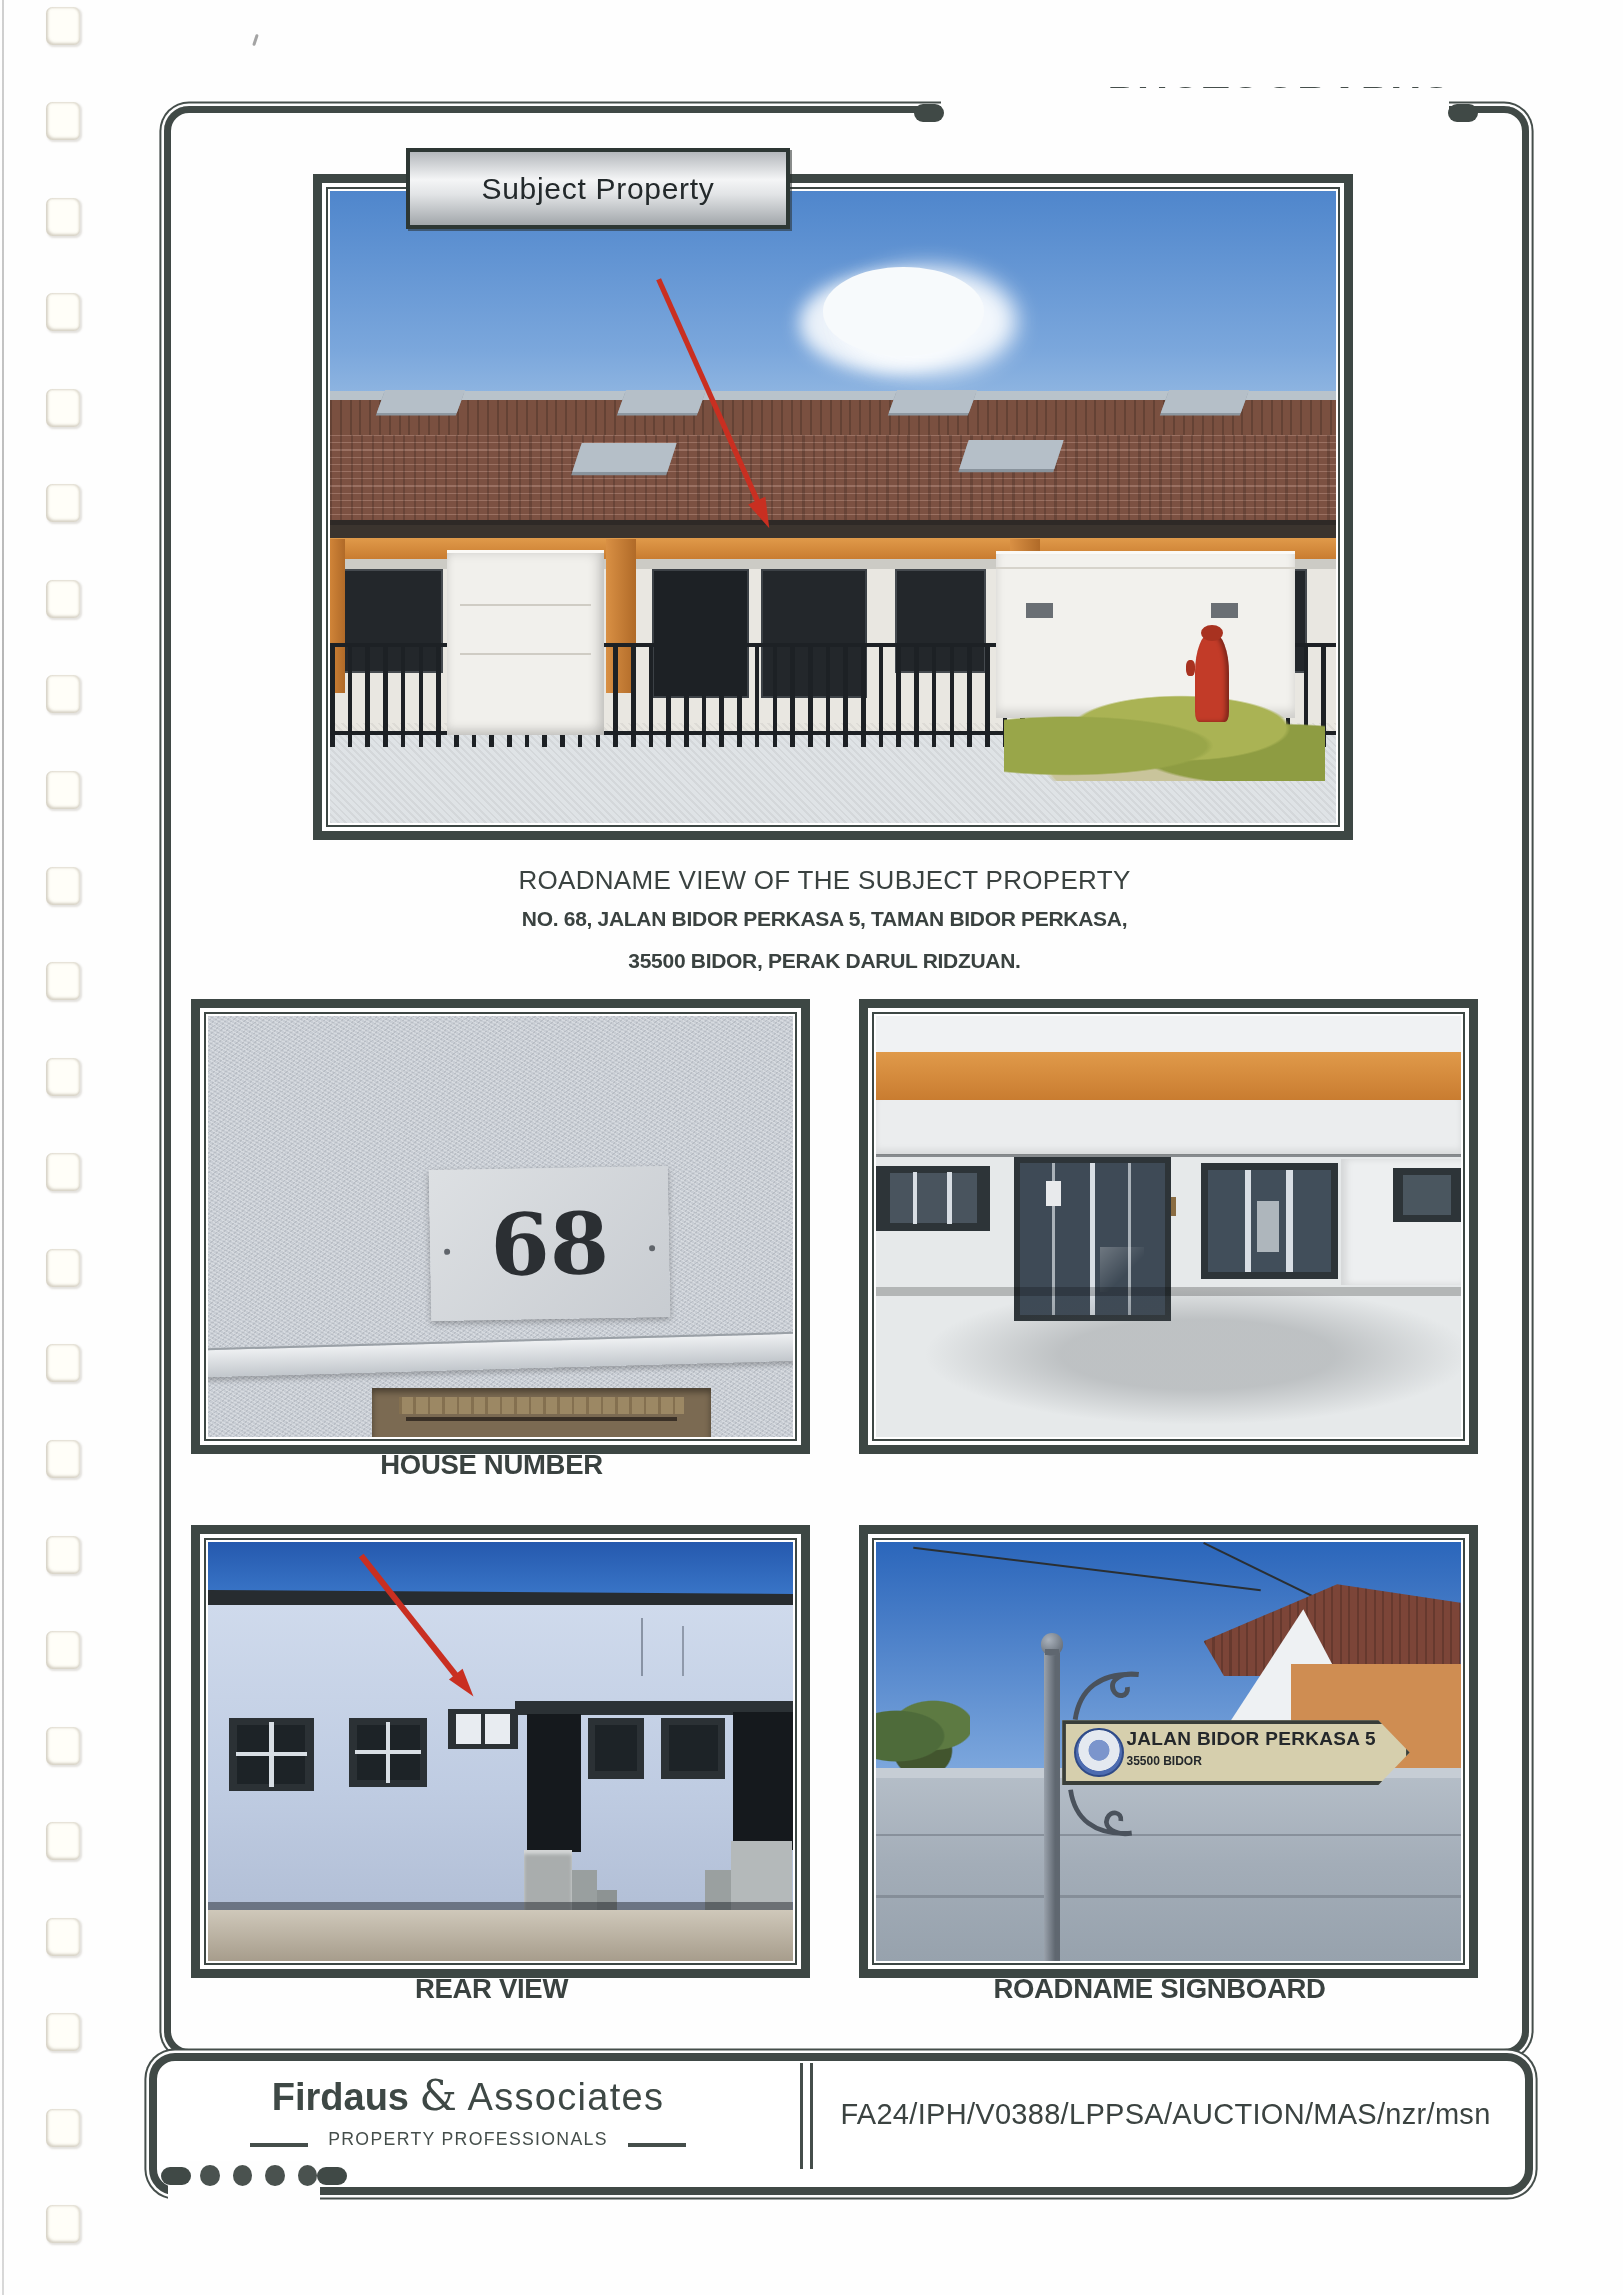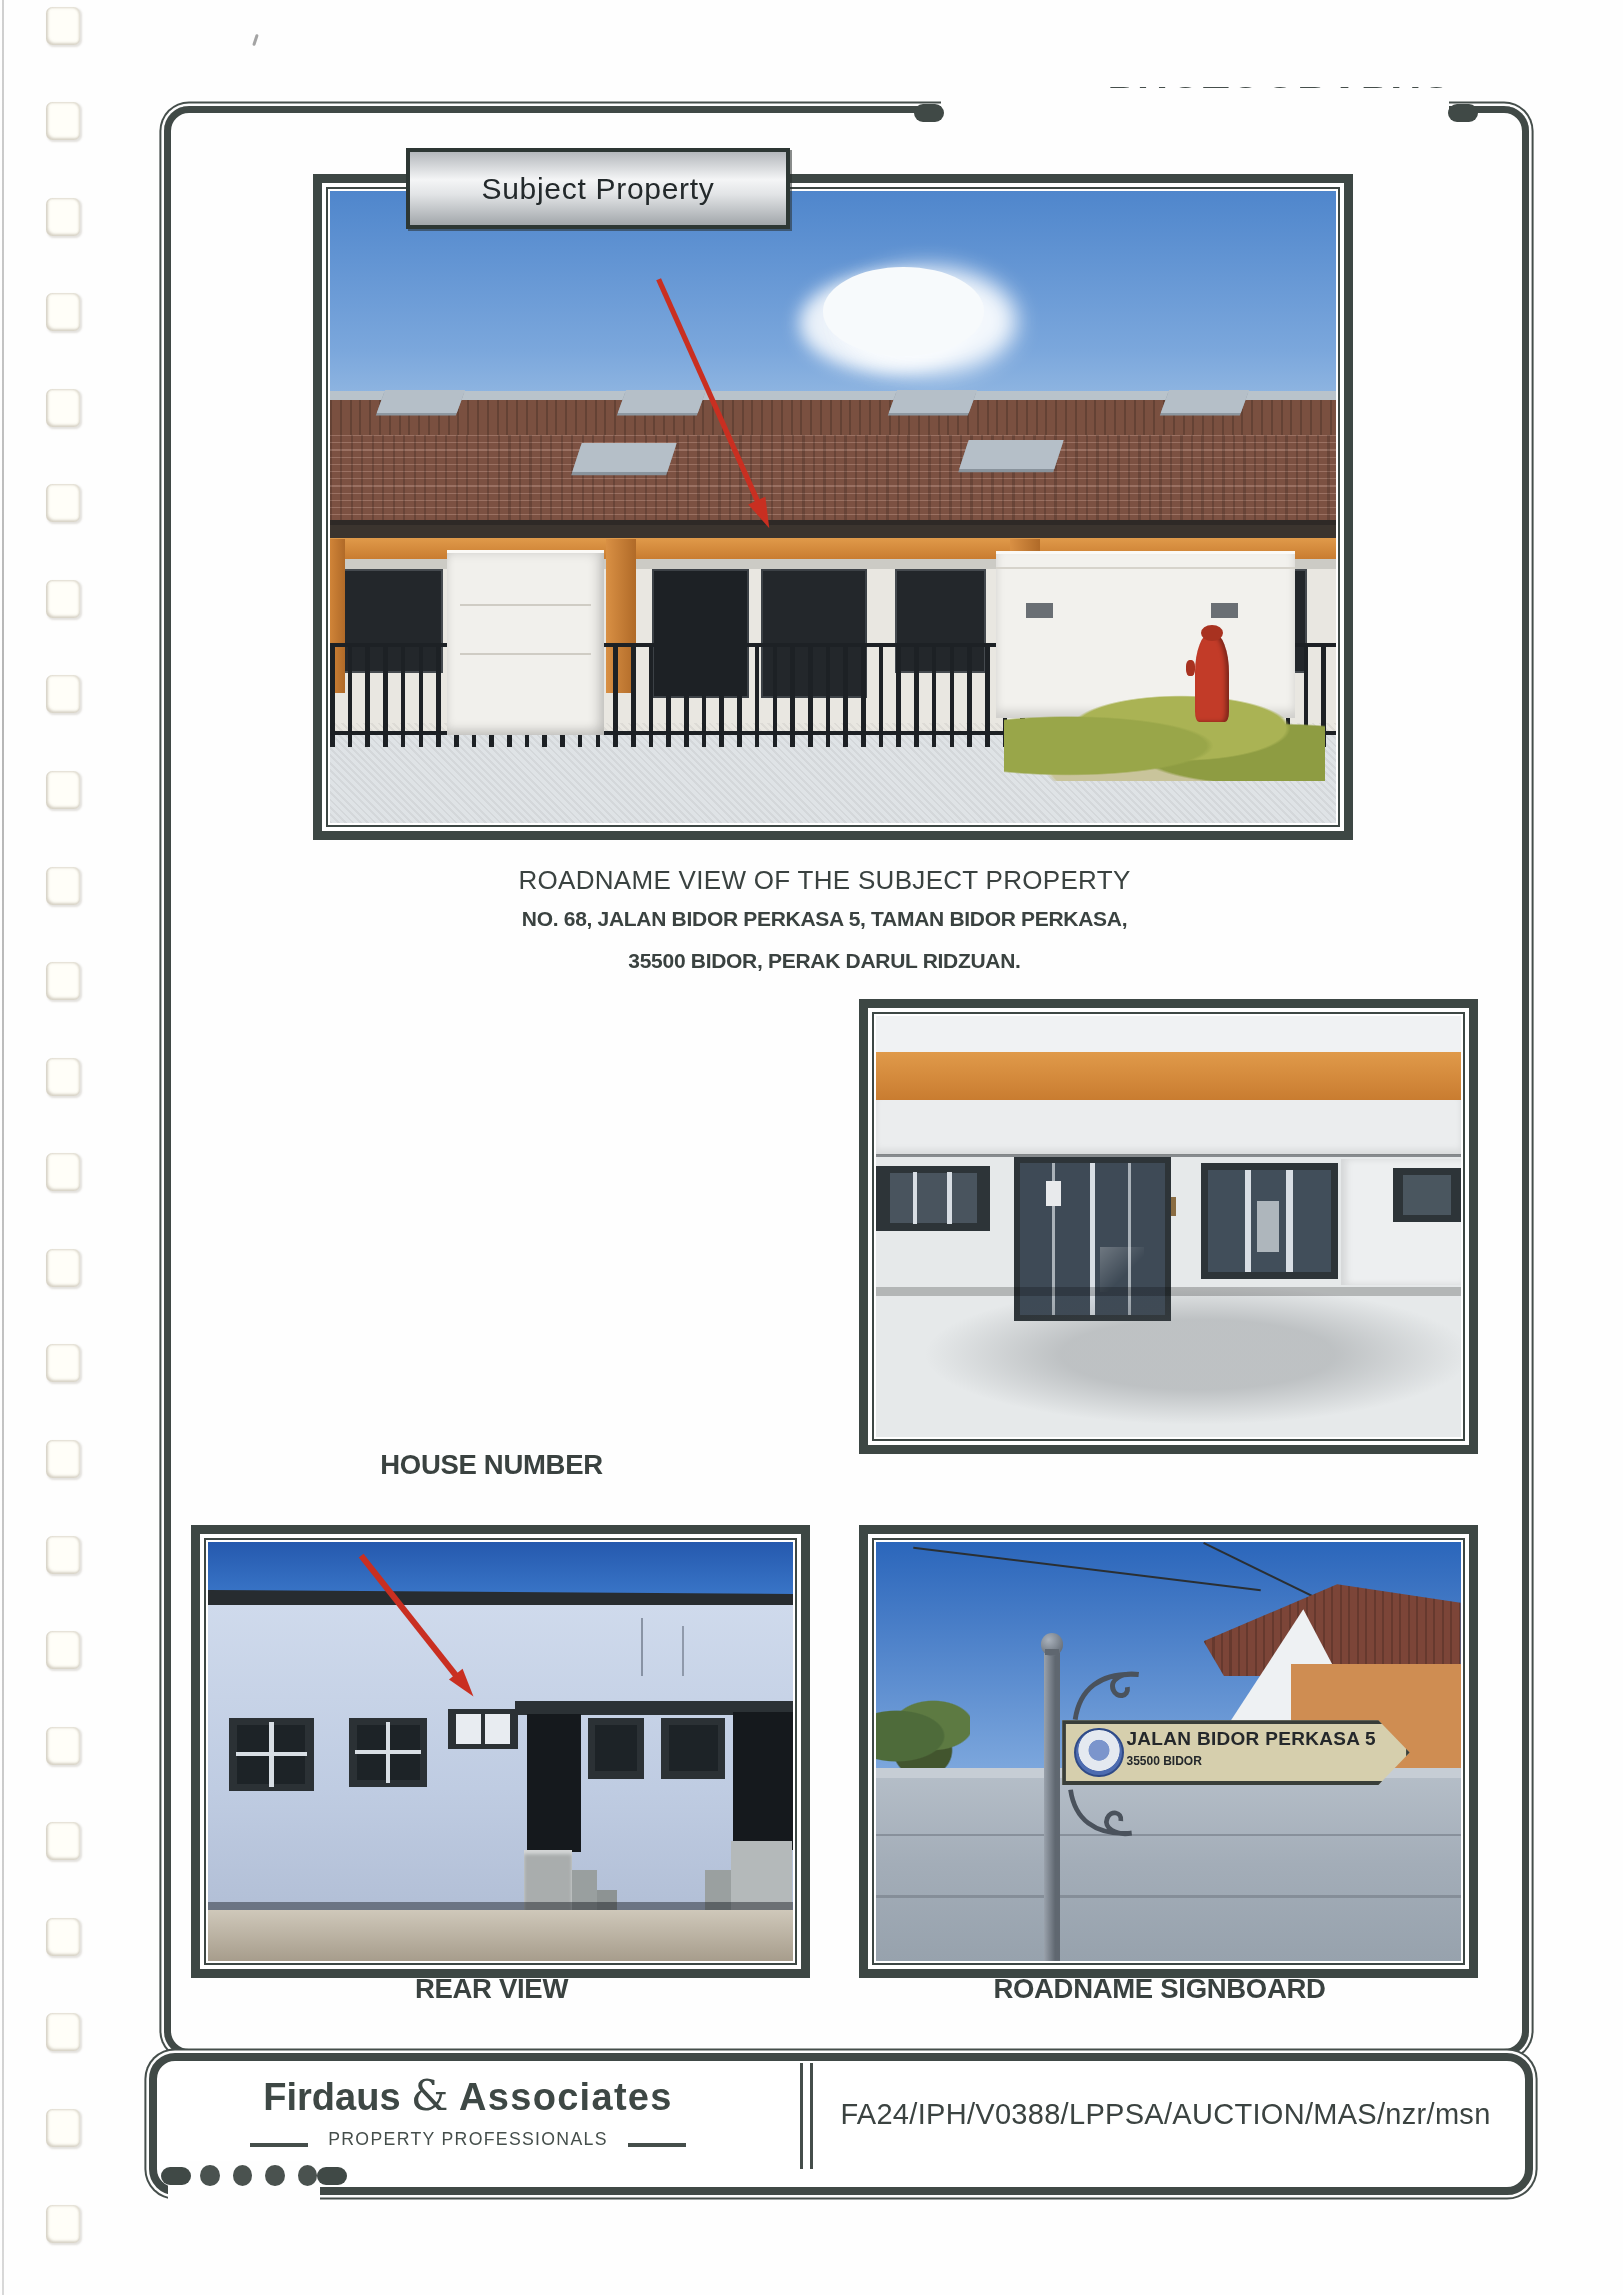--- a/index.html
+++ b/index.html
@@ -43,21 +43,21 @@
   .subject-box{position:absolute;left:406px;top:148px;width:384px;height:81px;
     border:4.6px solid #2d3734;box-sizing:border-box;
     background:linear-gradient(180deg,#b4b8bc,#f4f5f6 38%,#e2e4e6 58%,#a2a7ab);
     display:flex;align-items:center;justify-content:center;
     font-size:30px;color:#23292b;letter-spacing:0.7px;box-shadow:2px 2px 0 rgba(40,45,44,.55);}
   
   .f-left{position:absolute;left:157px;top:2071px;width:622px;text-align:center;}
   .f-line1{font-size:38px;color:#3e4845;}
   .f-bold{font-weight:700;letter-spacing:0;}
   .f-amp{font-family:"DejaVu Serif",serif;font-size:42px;font-weight:400;}
-  .f-rest{font-weight:700;letter-spacing:1.3px;}
+  .f-rest{font-weight:400;letter-spacing:1.3px;}
   .f-tag{margin-top:9.2px;display:flex;align-items:center;justify-content:center;gap:20px;
     font-size:17.7px;letter-spacing:1.3px;color:#454e4b;}
   .f-tag .bar{width:58px;height:3.3px;background:#454e4b;margin-top:10.5px;}
   .f-right{position:absolute;left:825px;top:2098px;width:681px;text-align:center;
     font-size:29px;letter-spacing:0.3px;color:#3b4341;}
   
   .glassmull{position:absolute;background:#d8dee4;}
 </style>
 </head>
 <body>
@@ -188,20 +188,45 @@
   </div>
 
   <div class="subject-box">
     <span>Subject Property</span>
   </div>
 
   <div class="cap-main cap1" style="top:865px;">ROADNAME VIEW OF THE SUBJECT PROPERTY</div>
   <div class="cap-main capb" style="top:907px;">NO. 68, JALAN BIDOR PERKASA 5, TAMAN BIDOR PERKASA,</div>
   <div class="cap-main capb" style="top:949px;">35500 BIDOR, PERAK DARUL RIDZUAN.</div>
 
+  <div class="photo-frame" style="left:191px;top:999px;width:601px;height:437px;">
+    <div class="photo-inner">
+      <div class="photo" style="background:#c8cdd4;">
+        <div style="left:0;top:0;width:100%;height:100%;
+             background-image:repeating-linear-gradient(30deg,rgba(255,255,255,.28) 0 1.3px,transparent 1.3px 3.3px),
+                              repeating-linear-gradient(-40deg,rgba(90,95,105,.14) 0 1.3px,transparent 1.3px 3.9px);"></div>
+        <div style="left:38%;top:36%;width:41%;height:36%;transform:rotate(-1deg);
+             background:linear-gradient(135deg,#dde0e3,#c8ccd1);box-shadow:0 2.6px 6.5px rgba(0,0,0,.28);
+             display:flex;align-items:center;justify-content:center;">
+          <span style="font-family:'DejaVu Serif',serif;font-weight:700;font-size:85px;color:#2b2f33;">68</span>
+          <div style="position:absolute;left:6%;top:52%;width:5.9px;height:5.9px;border-radius:50%;background:#60656b;"></div>
+          <div style="position:absolute;right:6%;top:52%;width:5.9px;height:5.9px;border-radius:50%;background:#60656b;"></div>
+        </div>
+        <div style="left:-2%;top:77%;width:104%;height:6.5%;transform:rotate(-1.6deg);
+             background:linear-gradient(180deg,#eef0f2,#c2c7cc);border-top:2px solid #9aa0a6;
+             box-shadow:0 3.9px 5.2px rgba(0,0,0,.22);"></div>
+        <div style="left:28%;top:88.5%;width:58%;height:12%;background:#7b6a52;
+             box-shadow:inset 0 3.9px 6.5px rgba(0,0,0,.4);">
+          <div style="position:absolute;left:8%;top:18%;width:84%;height:34%;background:#9c8864;
+               background-image:repeating-linear-gradient(90deg,rgba(60,40,20,.25) 0 2.6px,transparent 2.6px 14.4px);"></div>
+          <div style="position:absolute;left:10%;top:58%;width:80%;height:8%;background:#3a3026;"></div>
+        </div>
+      </div>
+    </div>
+  </div>
 
   <div class="photo-frame" style="left:859px;top:999px;width:601px;height:437px;">
     <div class="photo-inner">
       <div class="photo" style="background:#e6e9ea;">
         <div style="left:0;top:0;width:100%;height:8.5%;background:#f0f2f3;"></div>
         <div style="left:0;top:8.5%;width:100%;height:11.5%;background:linear-gradient(180deg,#e09a4a,#c97c30);"></div>
         <div style="left:0;top:20%;width:100%;height:13%;background:#ebedee;box-shadow:inset 0 -5.2px 6.5px rgba(0,0,0,.08);"></div>
         <div style="left:0;top:32.8%;width:100%;height:2.6px;background:rgba(40,45,50,.5);"></div>
         <div style="left:49.4%;top:33.5%;width:2.6px;height:10%;background:#3a3f43;"></div>
         <div style="left:48%;top:43%;width:3.2%;height:4.5%;background:#8a6c42;"></div>

